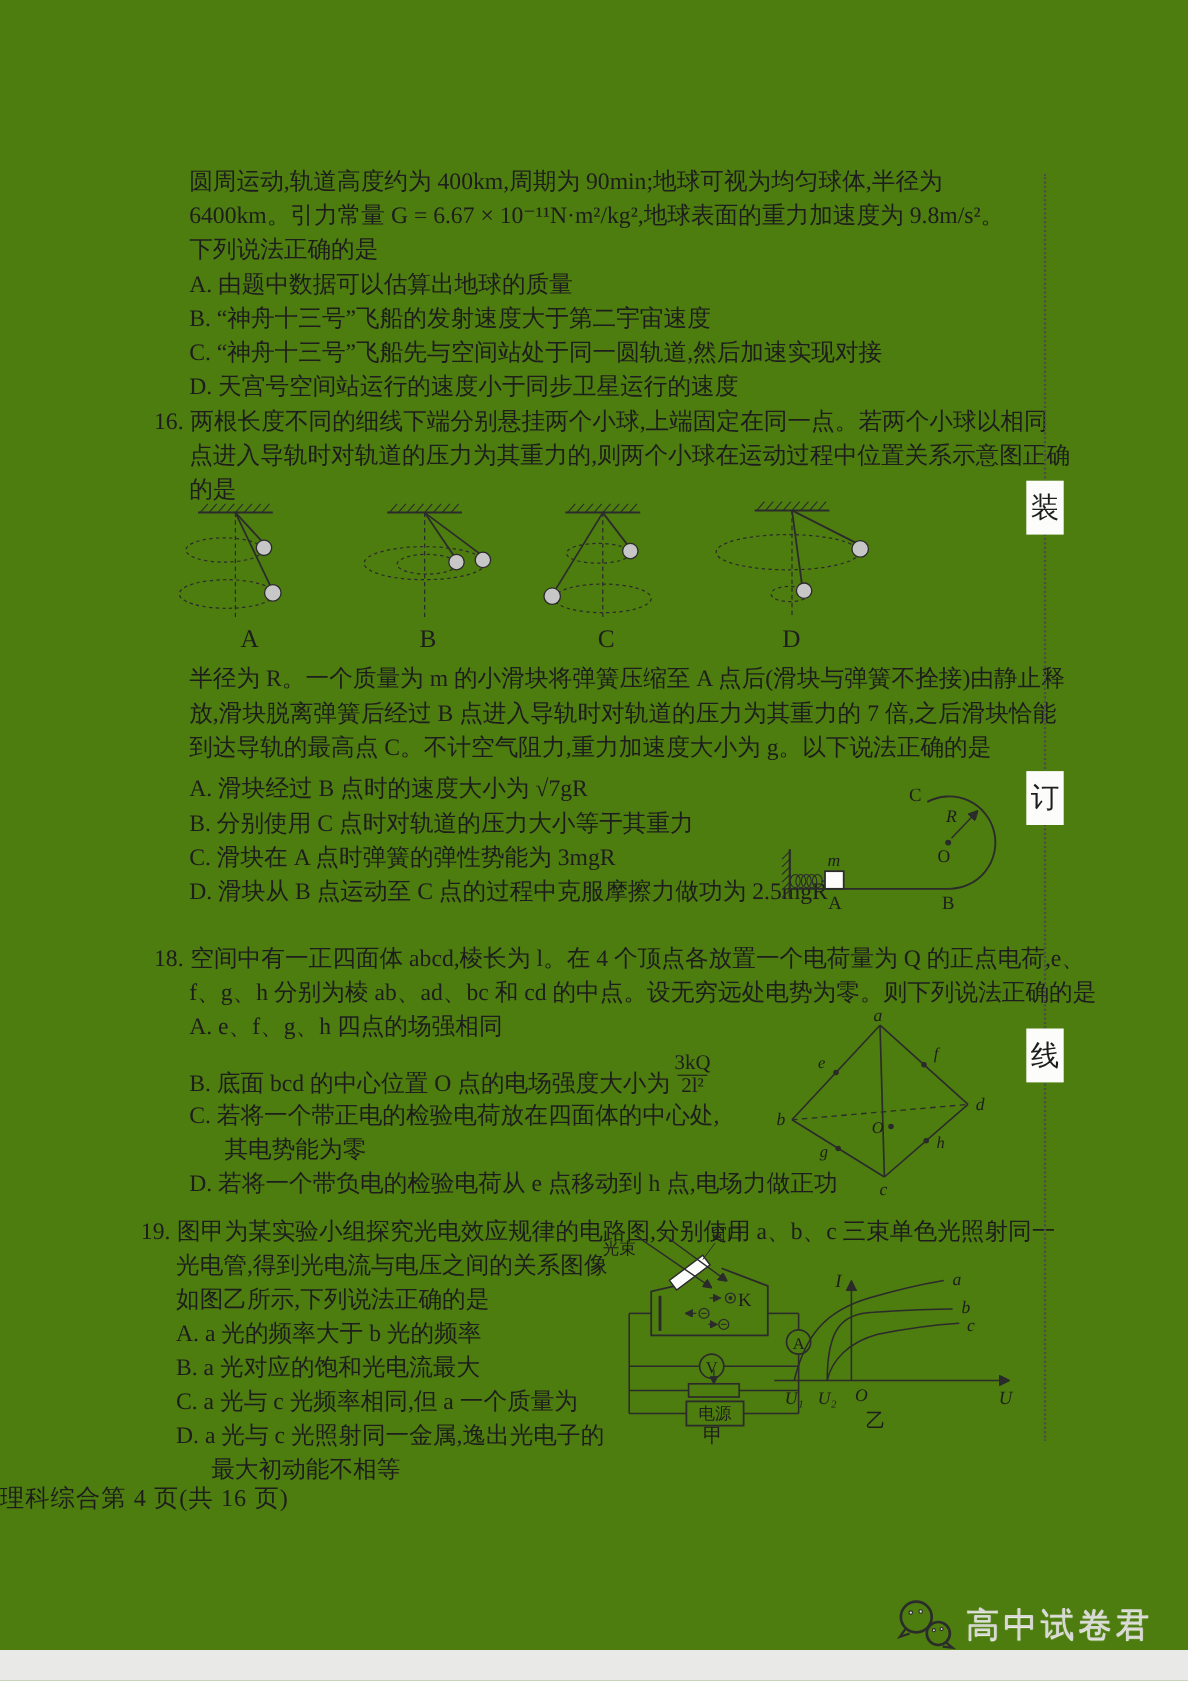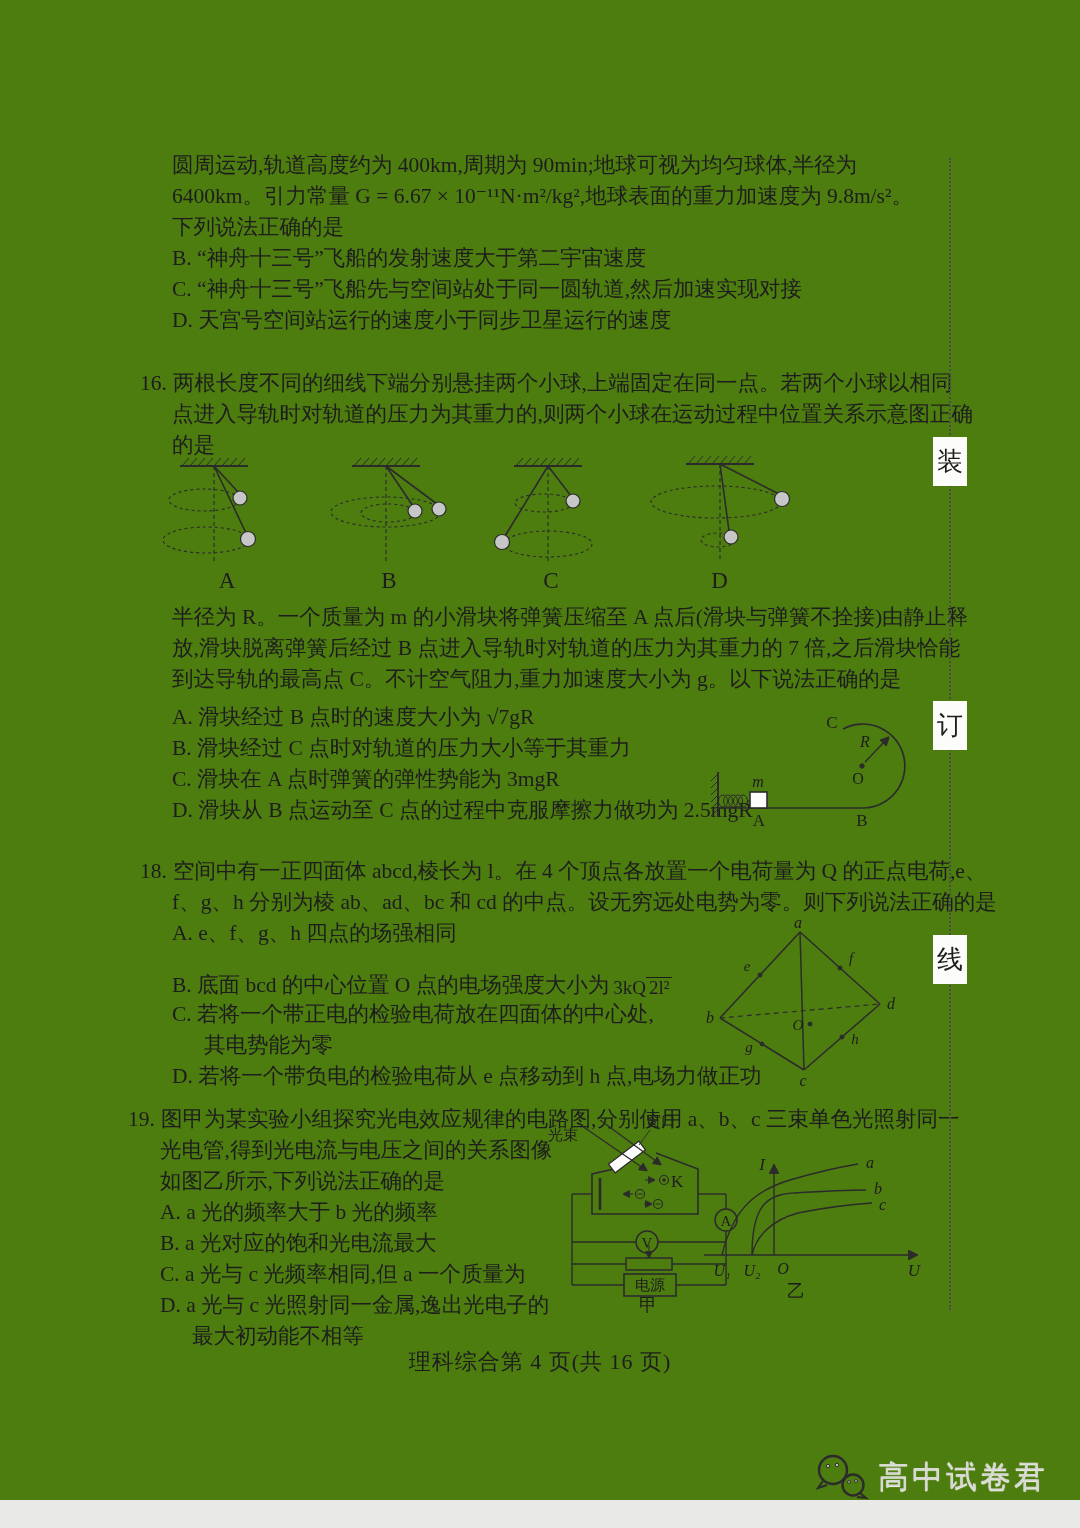--- a/index.html
+++ b/index.html
@@ -10,52 +10,53 @@
     font-family:"Liberation Serif","DejaVu Serif",serif; color:#1d1d1d;
   }
   .content { position:absolute; }
   .line { font-size:21.5px; line-height:31px; height:31px; white-space:nowrap; }
   .ind  { padding-left:32px; }
   .ind2 { padding-left:64px; }
   .qnum { display:inline-block; min-width:33px; }
   .opts-gap { margin-top:7px; }
   .frac-row { display:flex; align-items:flex-end; height:50px; padding-left:32px;
               font-size:21.5px; white-space:nowrap; }
-  .frac { display:inline-flex; flex-direction:row; align-items:center;
+  .frac { display:inline-flex; flex-direction:column; align-items:center;
           line-height:1.08; font-size:19px; margin-left:4px; }
   .frac .den { border-top:1.7px solid #1d1d1d; padding:0 3px; }
   .fig { position:absolute; }
   .diagram-row { position:absolute; left:146px; top:450px; display:flex; }
   .diagram-cell { width:162px; text-align:center; }
   .diagram-cell svg { display:block; margin:0 auto; }
   .diagram-label { font-size:23px; margin-top:0px; }
   svg { overflow:visible; }
   svg line, svg path, svg ellipse, svg polygon, svg rect, svg circle { stroke:#2b2b2b; }
   svg text { fill:#1d1d1d; stroke:none; font-family:"Liberation Serif","DejaVu Serif",serif; }
   .binding-line { position:absolute; left:949px; top:158px; height:1152px;
                   border-left:2px dotted #4c4c4c; }
   .binding-char { position:absolute; left:933px; width:34px; text-align:center;
                   font-size:26px; background:#fcfcfa; padding:7px 0; }
-  .footer { position:absolute; top:1347px; left:0; width:1080px; text-align:center;
+  .footer { position:absolute; top:1347px; left:0; width:1080px; 
             font-size:22px; letter-spacing:1px; }
   .watermark { position:absolute; left:812px; top:1452px; display:flex;
                align-items:center; gap:8px;justify-content:space-between; }
   .watermark-text { font-size:31px; letter-spacing:3px; color:#d7d7d4;
                     text-shadow:0 1px 1px #ffffff;
                     font-family:"Liberation Sans","DejaVu Sans",sans-serif; }
 </style>
 </head>
 <body>
 
 <div class="page">
 
   <div class="content" style="left:140px; top:150px; width:760px;">
     <div class="line ind">圆周运动,轨道高度约为 400km,周期为 90min;地球可视为均匀球体,半径为</div>
     <div class="line ind">6400km。引力常量 G = 6.67 × 10⁻¹¹N·m²/kg²,地球表面的重力加速度为 9.8m/s²。</div>
     <div class="line ind">下列说法正确的是</div>
+    <div class="line ind">A. 由题中数据可以估算出地球的质量</div>
     <div class="line ind">B. “神舟十三号”飞船的发射速度大于第二宇宙速度</div>
     <div class="line ind">C. “神舟十三号”飞船先与空间站处于同一圆轨道,然后加速实现对接</div>
     <div class="line ind">D. 天宫号空间站运行的速度小于同步卫星运行的速度</div>
   </div>
 
   <div class="content" style="left:140px; top:368px; width:760px;">
     <div class="line"><span class="qnum">16.</span><span>两根长度不同的细线下端分别悬挂两个小球,上端固定在同一点。若两个小球以相同</span></div>
     <div class="line ind">点进入导轨时对轨道的压力为其重力的,则两个小球在运动过程中位置关系示意图正确</div>
     <div class="line ind">的是</div>
   </div>
@@ -117,21 +118,21 @@
       </svg>
       <div class="diagram-label">D</div>
     </div>
   </div>
 
   <div class="content" style="left:140px; top:602px; width:760px;">
     <div class="line ind">半径为 R。一个质量为 m 的小滑块将弹簧压缩至 A 点后(滑块与弹簧不拴接)由静止释</div>
     <div class="line ind">放,滑块脱离弹簧后经过 B 点进入导轨时对轨道的压力为其重力的 7 倍,之后滑块恰能</div>
     <div class="line ind">到达导轨的最高点 C。不计空气阻力,重力加速度大小为 g。以下说法正确的是</div>
     <div class="line ind opts-gap">A. 滑块经过 B 点时的速度大小为 √7gR</div>
-    <div class="line ind">B. 滑块经过 C 点时对轨道的压力大小等于其重力</div>
+    <div class="line ind">B. 分别使用 C 点时对轨道的压力大小等于其重力</div>
     <div class="line ind">C. 滑块在 A 点时弹簧的弹性势能为 3mgR</div>
     <div class="line ind">D. 滑块从 B 点运动至 C 点的过程中克服摩擦力做功为 2.5mgR</div>
   </div>
 
   <div class="fig" style="left:702px; top:716px;">
     <svg width="230" height="134" viewBox="0 0 230 134">
       <defs>
         <marker id="ah17" viewBox="0 0 10 10" refX="8" refY="5" markerWidth="7" markerHeight="7" orient="auto-start-reverse">
           <path d="M0,0 L10,5 L0,10 z" fill="#2b2b2b" stroke="none"></path>
         </marker>

